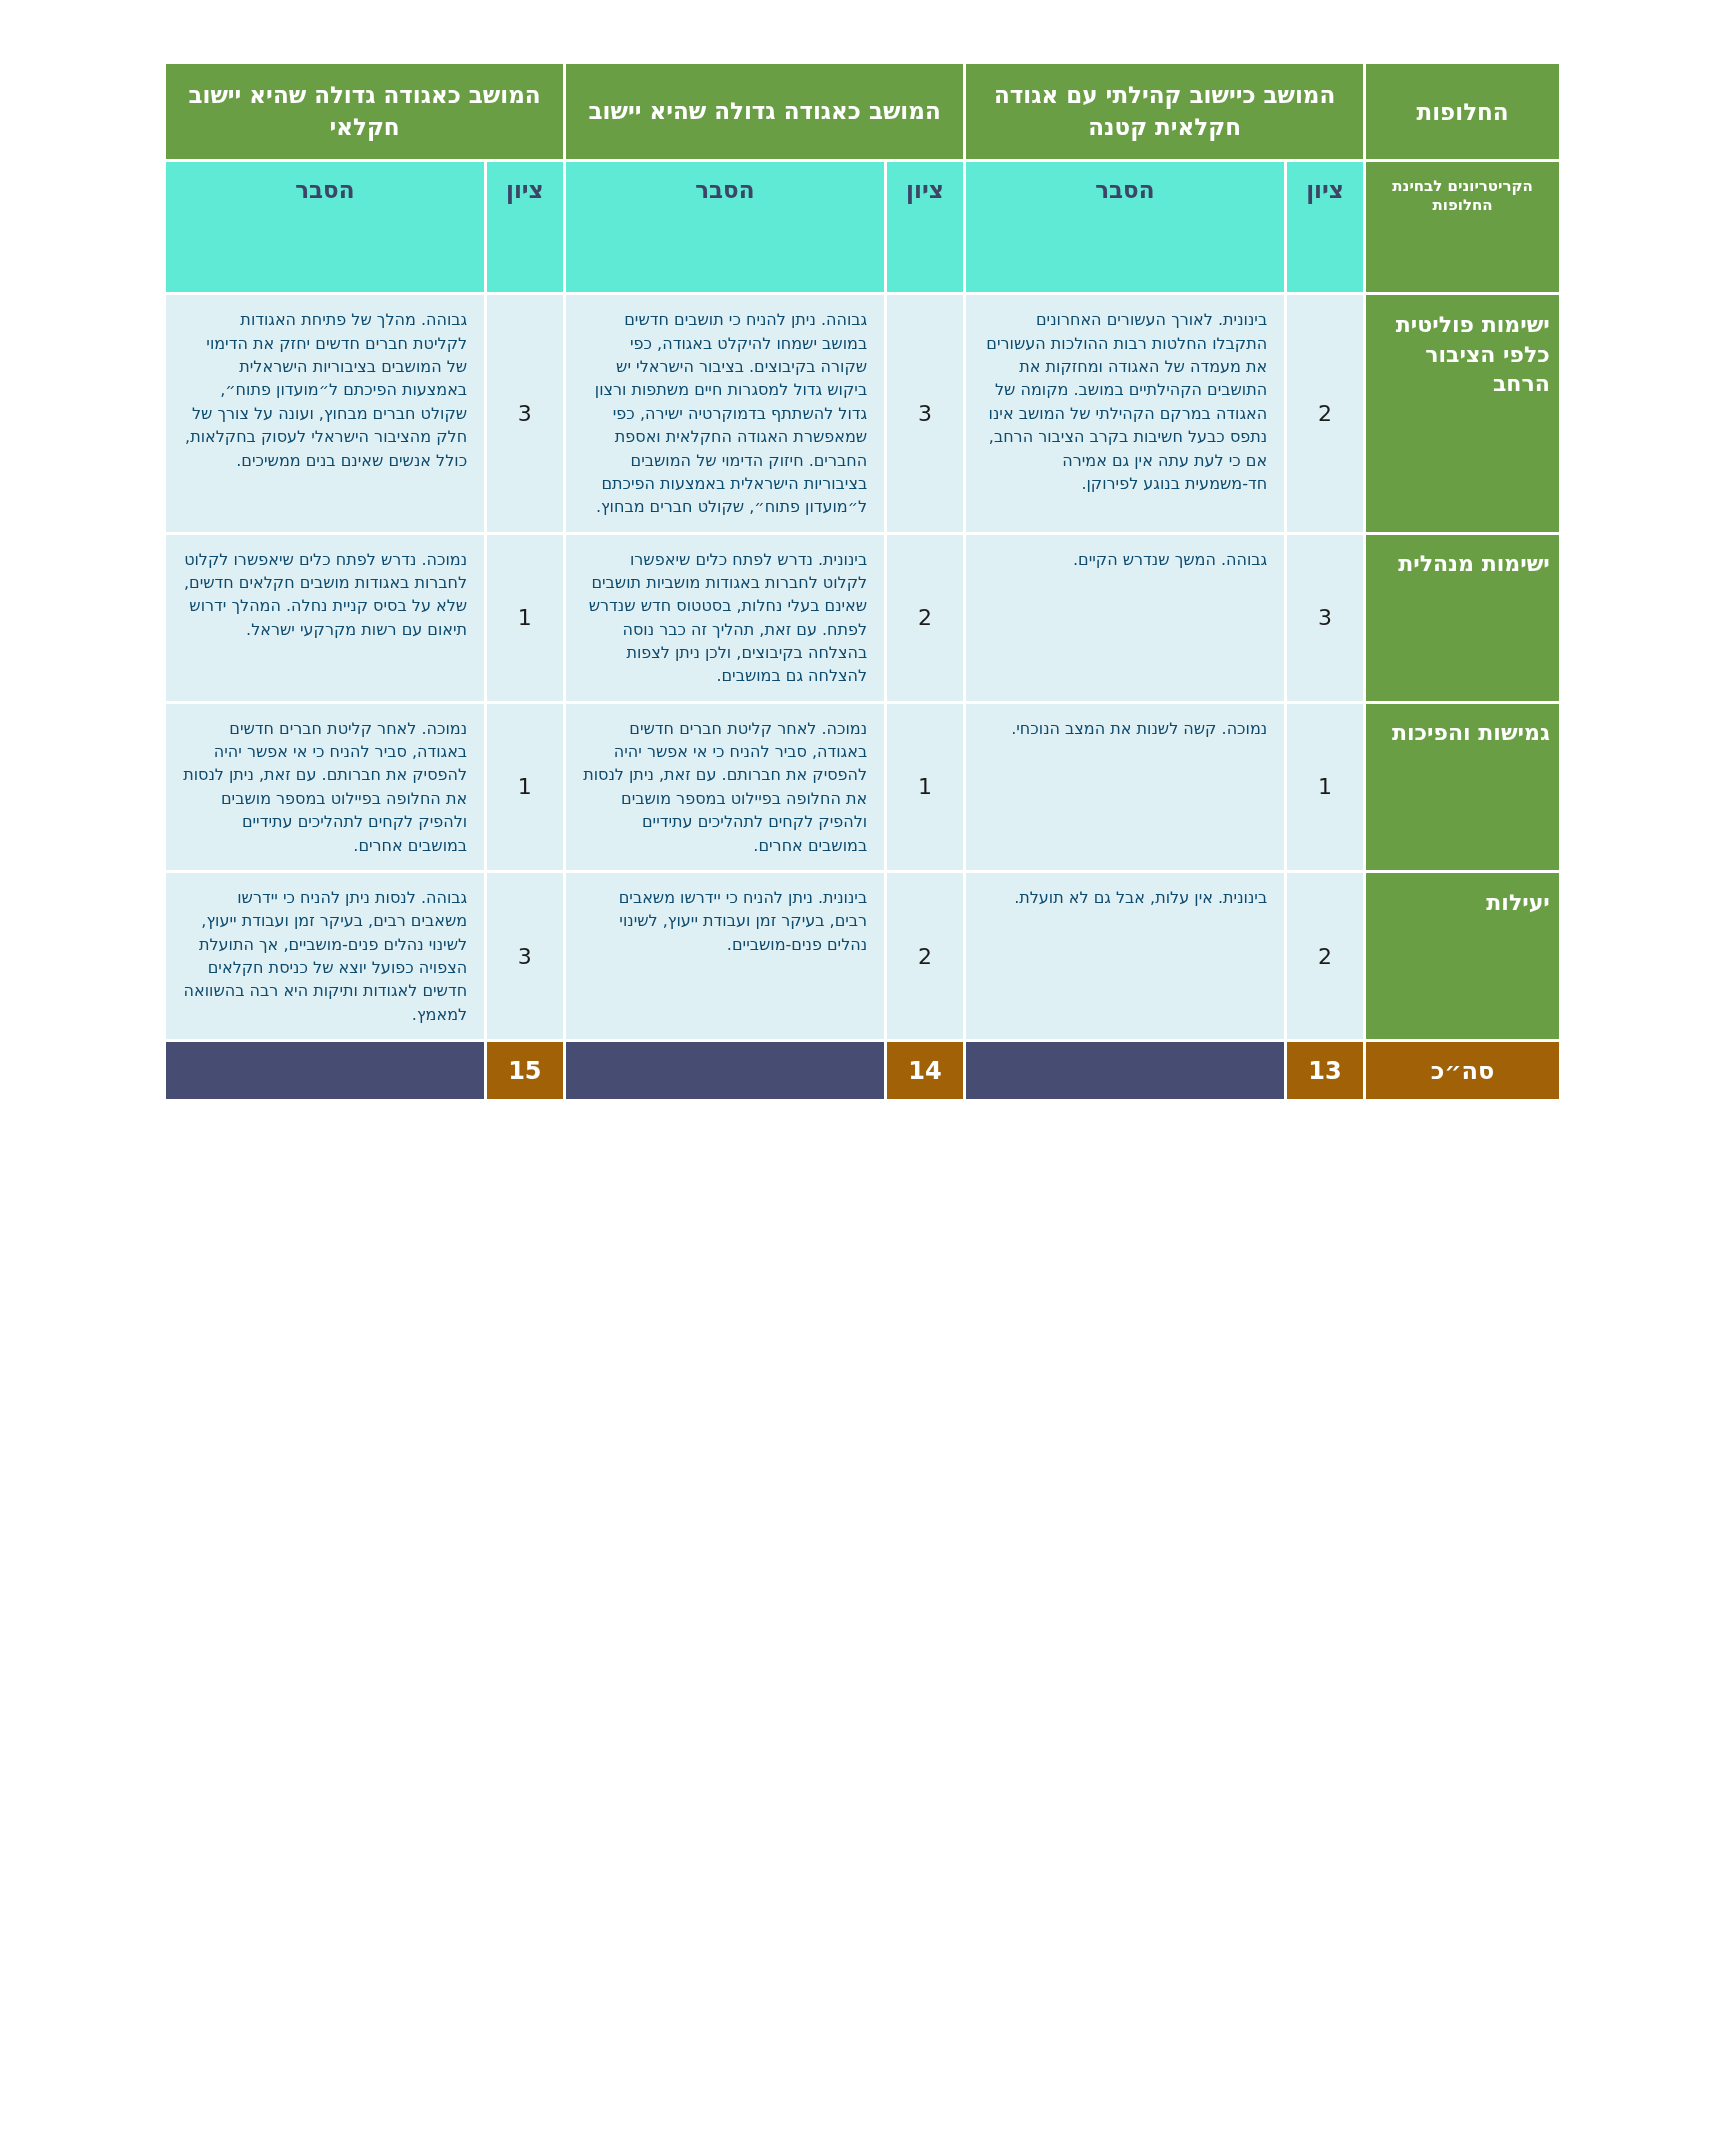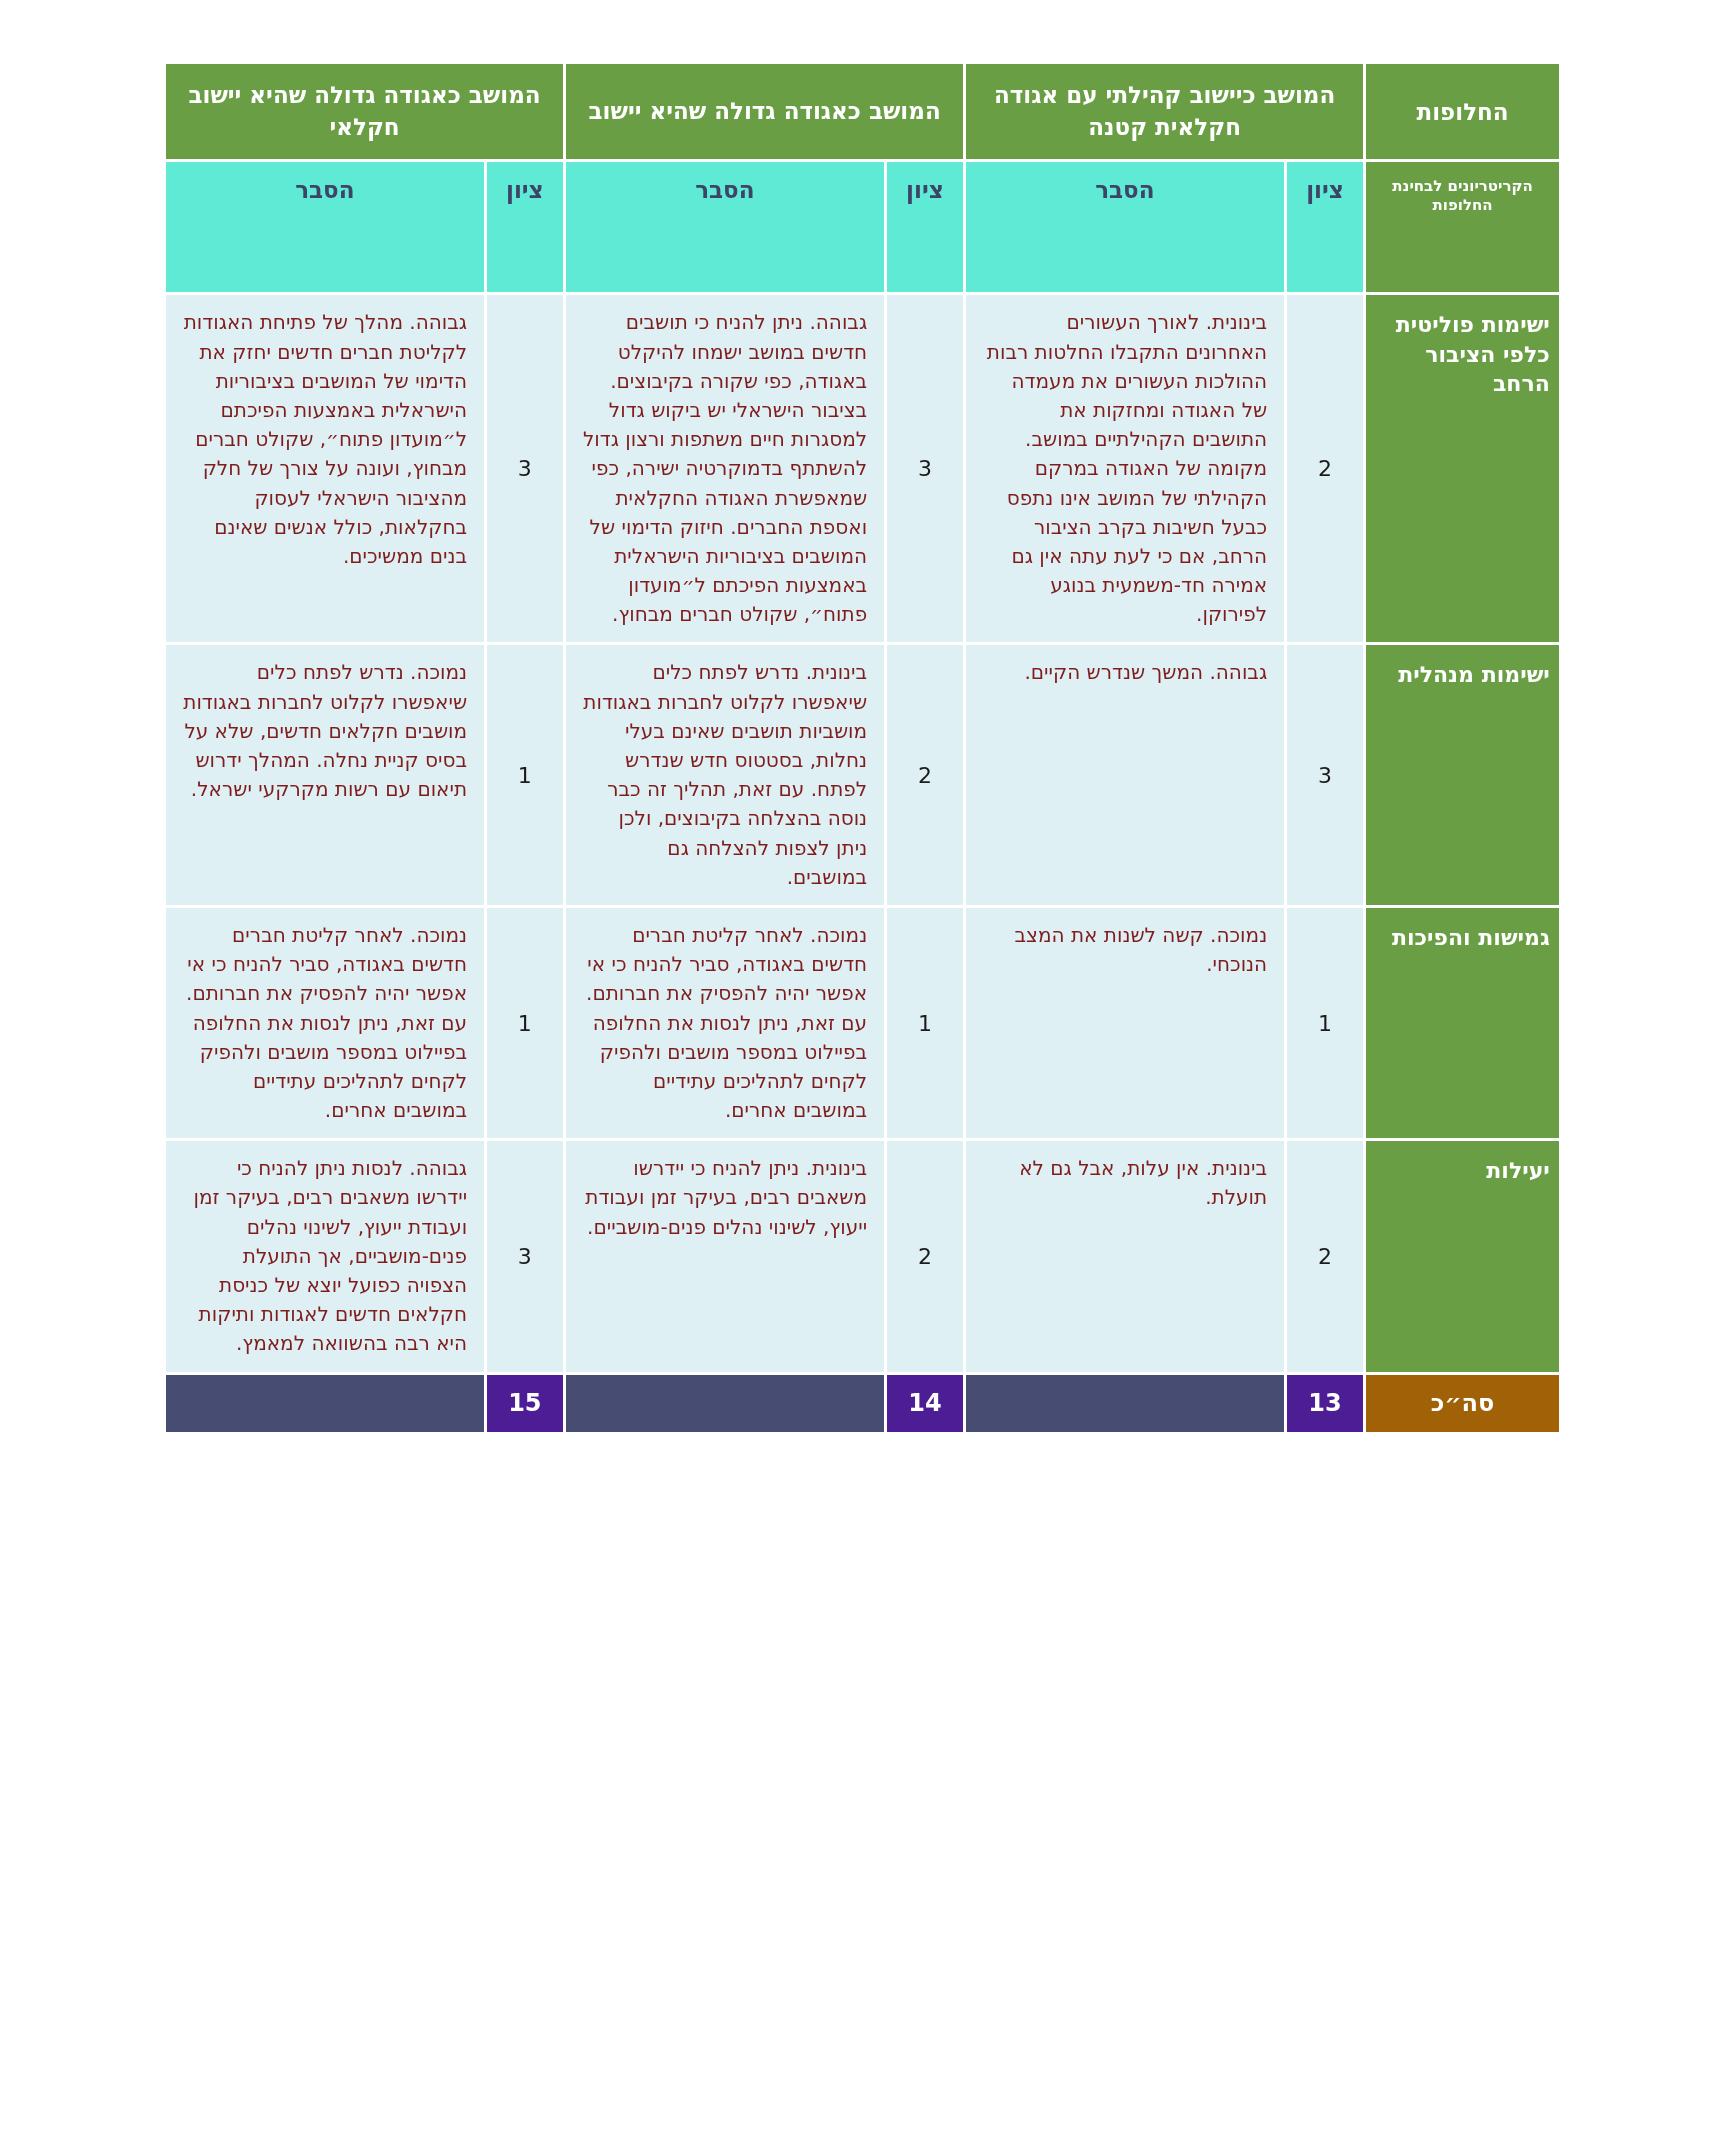--- a/index.html
+++ b/index.html
@@ -108,39 +108,39 @@
   }
   .score-cell {
     background: #dff0f4;
     color: #1b1b1b;
     font-size: 22px;
     text-align: center;
     vertical-align: middle !important;
   }
   .expl-cell {
     background: #dff0f4;
-    color: #7f1d1d;
-    font-size: 20px;
+    color: #0c4a6e;
+    font-size: 16px;
     line-height: 1.46;
     text-align: right;
     padding: 13px 16.5px !important;
     vertical-align: top !important;
   }
 
   
   .total-label {
     background: #a16207;
     color: #ffffff;
     font-size: 24px;
     font-weight: bold;
     text-align: center;
     height: 57px;
   }
   .total-score {
-    background: #4c1d95;
+    background: #a16207;
     color: #ffffff;
     font-size: 24px;
     font-weight: bold;
     text-align: center;
     height: 57px;
   }
   .total-blank {
     background: #464c72;
     height: 57px;
   }

